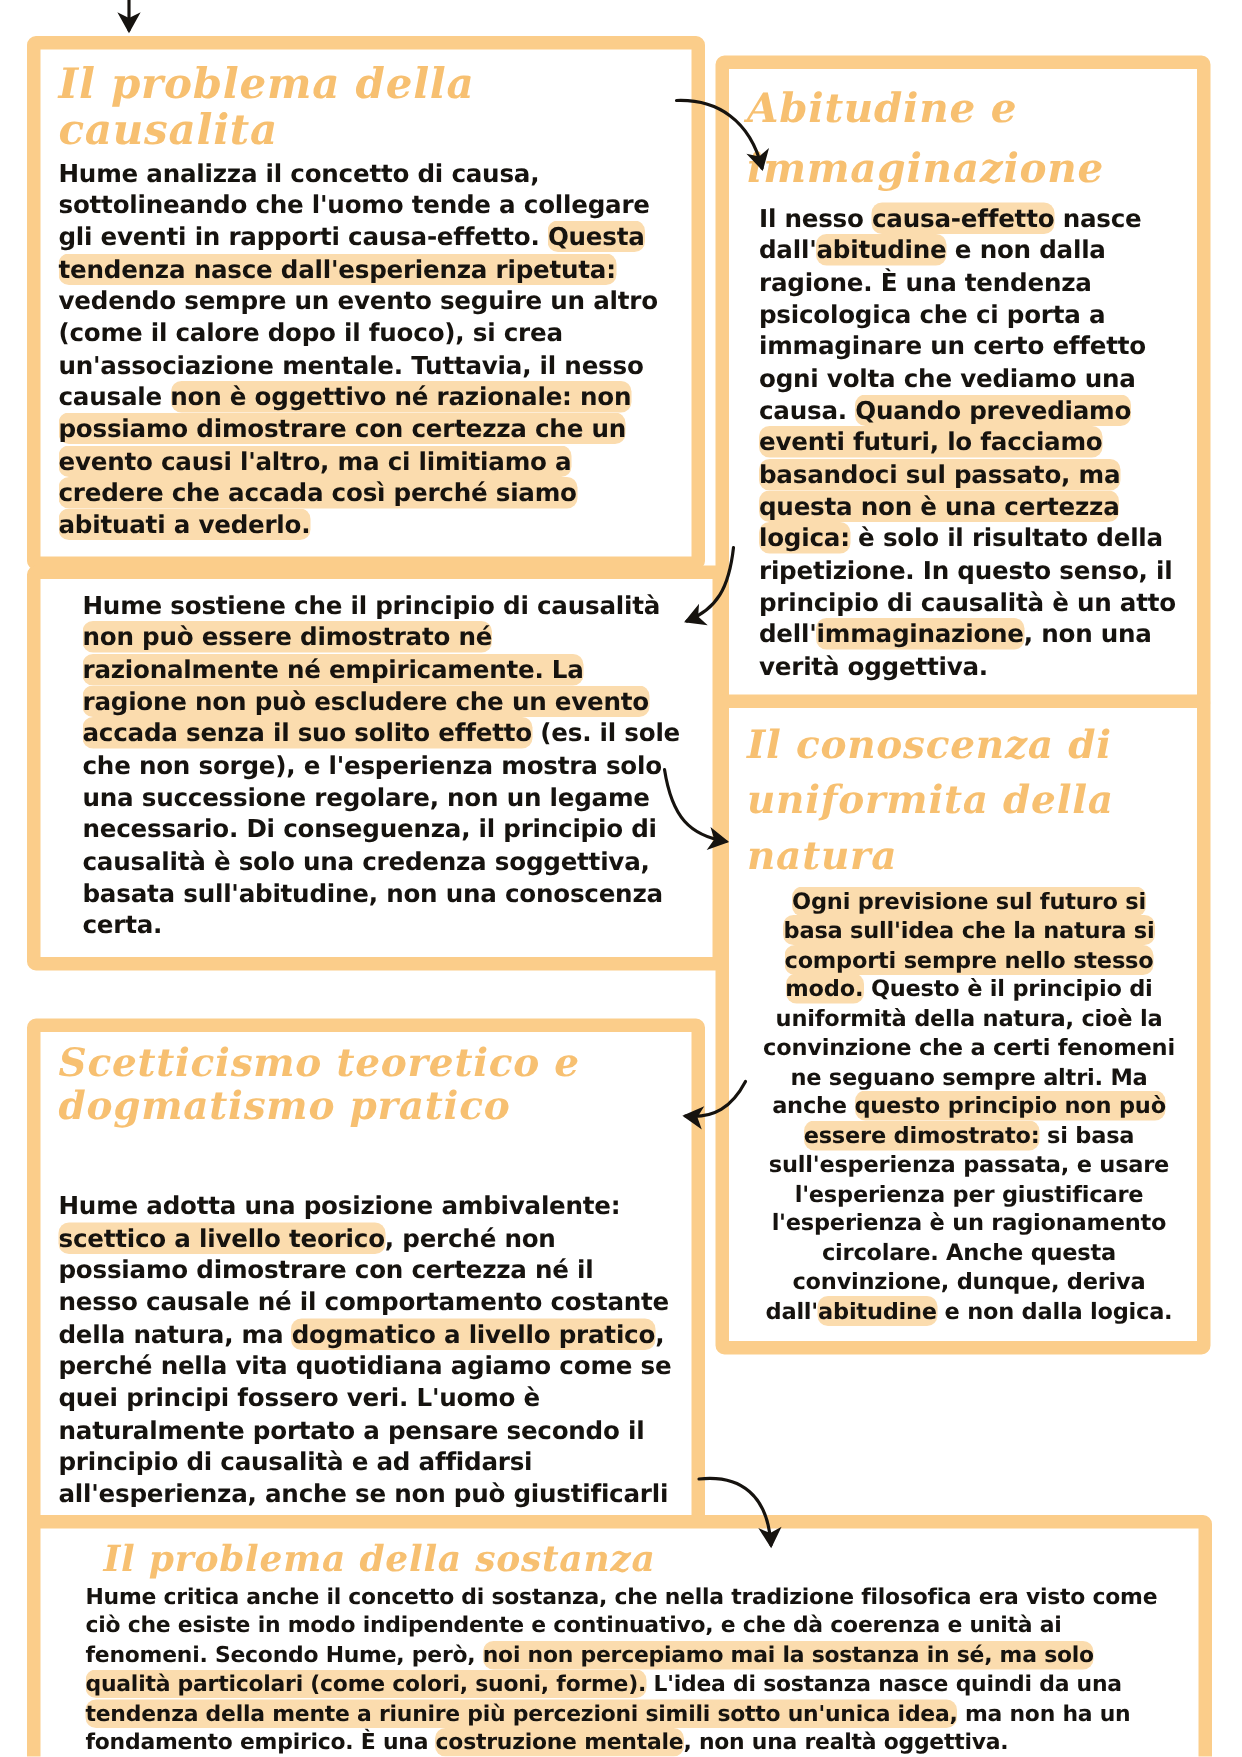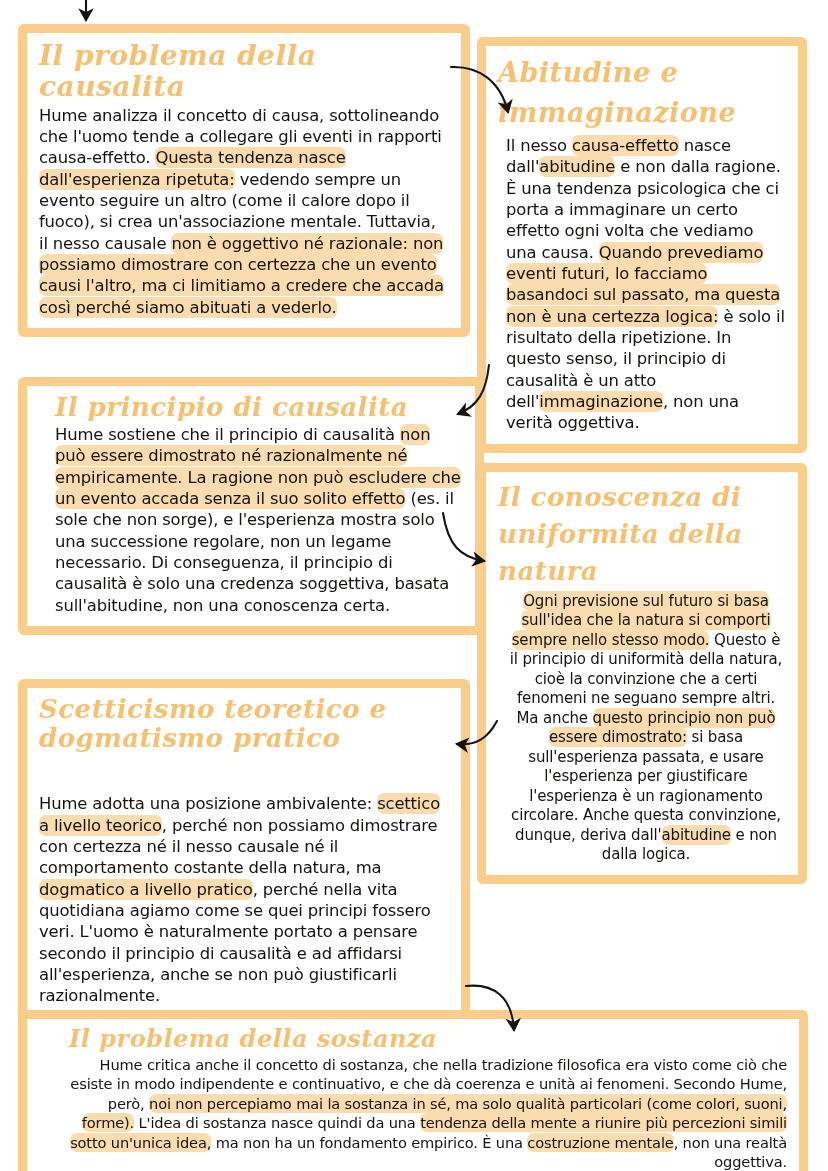--- a/index.html
+++ b/index.html
@@ -42,21 +42,21 @@
     color: #f7c071;
     letter-spacing: 0.5px;
     line-height: 1.12;
     margin: 0 0 2px 0;
     white-space: pre-line;
   }
 
   
   .card-body {
     font-family: "DejaVu Sans", sans-serif;
-    font-weight: 400;
+    font-weight: 700;
     color: #16130f;
     line-height: 1.30;
     letter-spacing: -0.15px;
     margin: 0;
     word-spacing: 0px;
   }
   .card-body mark {
     background: #fbdcae;
     color: #16130f;
     padding: 1px 0 1px 0;
@@ -81,21 +81,21 @@
   #card-abitudine   { left: 477px; top: 37px;   width: 330px; }
   #card-abitudine   .card-title { font-size: 27px; line-height: 1.48; }
   #card-abitudine   .card-body  { font-size: 16.4px; margin-left: 8px; }
 
   #card-uniformita  { left: 477px; top: 463px;  width: 330px; }
   #card-uniformita  .card-title { font-size: 26px; line-height: 1.42; }
   #card-uniformita  .card-body  { font-size: 15px; margin-left: 8px; text-align: center; }
 
   #card-sostanza    { left: 18px;  top: 1010px; width: 790px; }
   #card-sostanza    .card-title { font-size: 24px; margin-left: 30px; }
-  #card-sostanza    .card-body  { font-size: 14.6px; margin-left: 18px; line-height: 1.33; text-align: right; }
+  #card-sostanza    .card-body  { font-size: 14.6px; margin-left: 18px; line-height: 1.33; }
 
   
   #arrows {
     position: absolute;
     left: 0; top: 0;
     width: 828px; height: 1171px;
     z-index: 5;
     pointer-events: none;
   }
 </style>
@@ -103,21 +103,20 @@
 <body>
 
 <div id="canvas">
 
   <div class="card" id="card-causalita">
     <h2 class="card-title">Il problema della causalita</h2>
     <p class="card-body">Hume analizza il concetto di causa, sottolineando che l'uomo tende a collegare gli eventi in rapporti causa-effetto. <mark>Questa tendenza nasce dall'esperienza ripetuta:</mark> vedendo sempre un evento seguire un altro (come il calore dopo il fuoco), si crea un'associazione mentale. Tuttavia, il nesso causale <mark>non è oggettivo né razionale: non possiamo dimostrare con certezza che un evento causi l'altro, ma ci limitiamo a credere che accada così perché siamo abituati a vederlo.</mark></p>
   </div>
 
   <div class="card" id="card-principio">
-    <h2 class="card-title">Il principio di causalita</h2>
     <p class="card-body">Hume sostiene che il principio di causalità <mark>non può essere dimostrato né razionalmente né empiricamente. La ragione non può escludere che un evento accada senza il suo solito effetto</mark> (es. il sole che non sorge), e l'esperienza mostra solo una successione regolare, non un legame necessario. Di conseguenza, il principio di causalità è solo una credenza soggettiva, basata sull'abitudine, non una conoscenza certa.</p>
   </div>
 
   <div class="card" id="card-scetticismo">
     <h2 class="card-title">Scetticismo teoretico e
 dogmatismo pratico</h2>
     <p class="card-body">Hume adotta una posizione ambivalente: <mark>scettico a livello teorico</mark>, perché non possiamo dimostrare con certezza né il nesso causale né il comportamento costante della natura, ma <mark>dogmatico a livello pratico</mark>, perché nella vita quotidiana agiamo come se quei principi fossero veri. L'uomo è naturalmente portato a pensare secondo il principio di causalità e ad affidarsi all'esperienza, anche se non può giustificarli razionalmente.</p>
   </div>
 
   <div class="card" id="card-abitudine">

